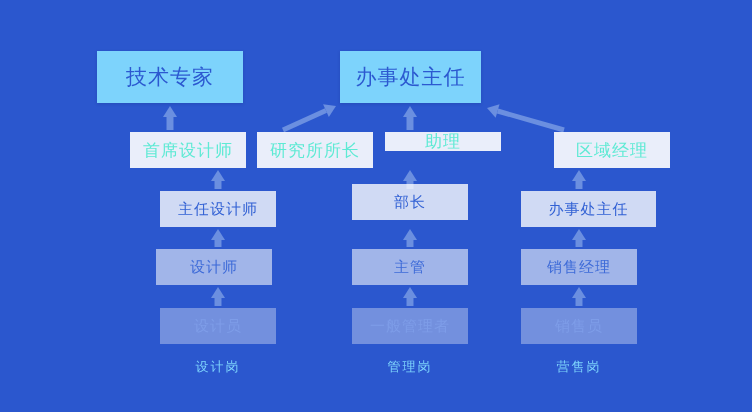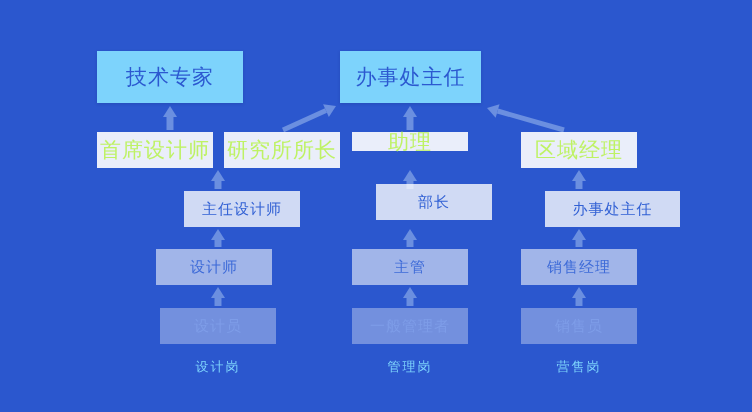--- a/index.html
+++ b/index.html
@@ -39,28 +39,28 @@
   
   .node.lvl-top {
     background: #7dd3fc;
     color: #2C59D0;
     font-size: 21px;
     box-shadow: 0 1px 3px rgba(10, 30, 90, 0.18);
   }
   
   .node.lvl-1 {
     background: rgba(255, 255, 255, 0.90);
-    color: #bef264;
-    font-size: 21px;
+    color: #5eead4;
+    font-size: 17px;
+    margin-left: 33px;
   }
   .node.lvl-2 {
     background: rgba(255, 255, 255, 0.78);
     color: #3261D4;
     font-size: 15px;
-    margin-left: 24px;
   }
   .node.lvl-3 {
     background: rgba(255, 255, 255, 0.56);
     color: #3E6BD8;
     font-size: 15px;
   }
   .node.lvl-4 {
     background: rgba(255, 255, 255, 0.34);
     color: #7E9DE8;
     font-size: 15px;

